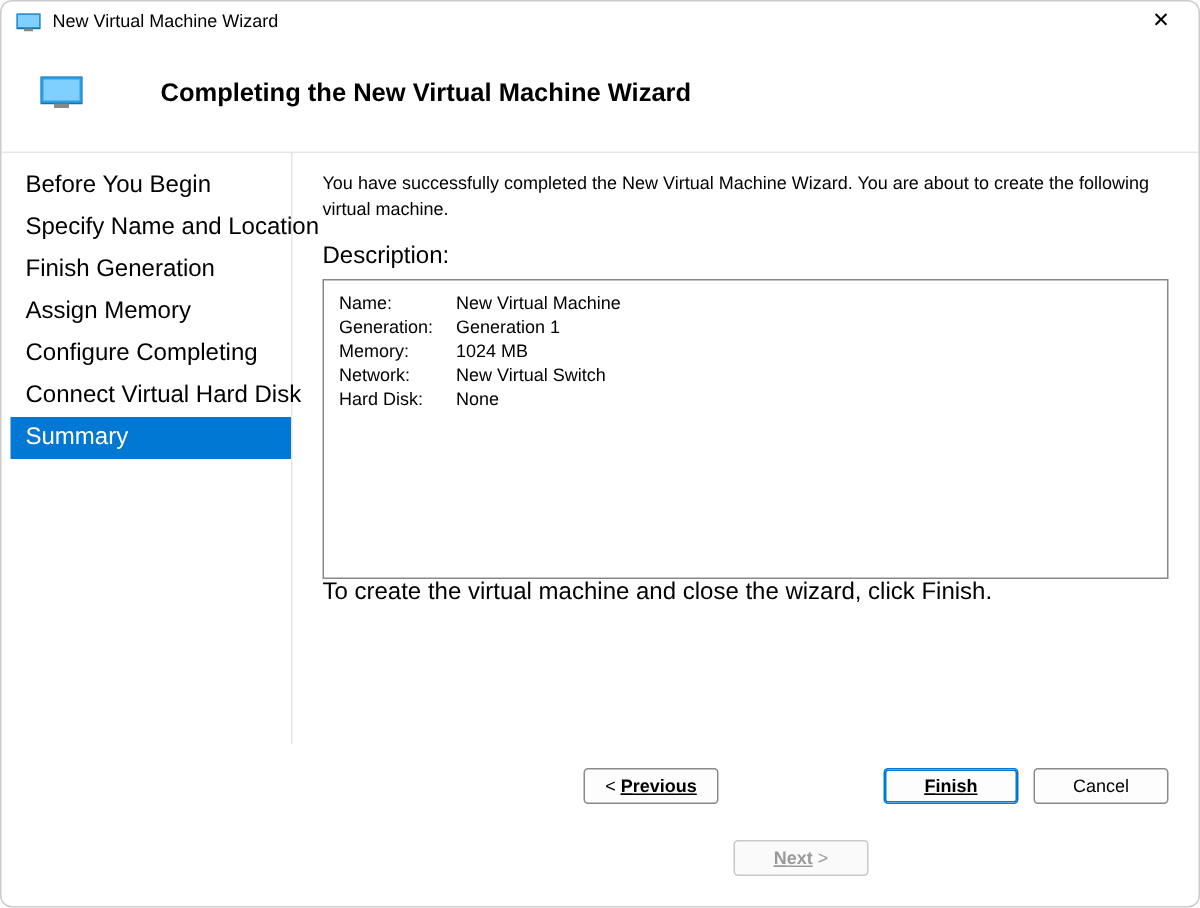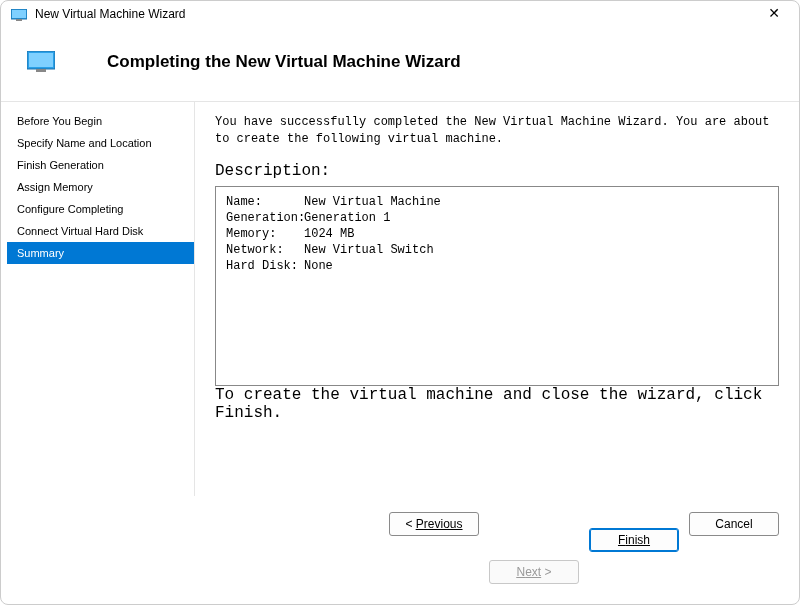--- a/index.html
+++ b/index.html
@@ -44,34 +44,33 @@
       min-height: 0;
     }
     .sidebar {
       width: 188px;
       border-right: 1px solid #e5e5e5;
       padding-top: 8px;
       margin-left: 6px;
     }
     .sidebar-item {
       padding: 5px 10px;
-      font-size: 11px;
+      font-size: 16px;
       cursor: default;
       white-space: nowrap;
     }
     .sidebar-item.selected {
       background: #0078d4;
       color: #fff;
     }
     .main {
       flex: 1;
       padding: 12px 20px 10px 20px;
       display: flex;
       flex-direction: column;
-      font-family: Liberation Mono, monospace;
     }
     .intro { font-size: 12px; line-height: 1.4; }
     .desc-label { margin-top: 14px; margin-bottom: 6px; font-size: 16px; }
     .desc-box {
       border: 1px solid #888;
       background: #fff;
       height: 200px;
       padding: 8px 10px;
       font-size: 12px;
     }
@@ -96,23 +95,22 @@
     }
     button.wbtn:disabled {
       color: #9a9a9a;
       border-color: #c8c8c8;
       background: #fafafa;
       margin-top: 48px;
     }
     button.wbtn.default {
       border: 1px solid #0078d4;
       box-shadow: inset 0 0 0 1px #0078d4;
-      margin-top: 16px;
     }
-    .u { text-decoration: underline; }
+    .u { text-decoration: underline; font-weight: bold; }
   </style>
 </head>
 <body>
 
 <div class="titlebar">
   <span class="app-icon">
     <svg width="16" height="12" viewBox="0 0 16 12">
       <rect x="0" y="0" width="16" height="10" fill="#2aa0e8" stroke="#1b6fa8"></rect>
       <rect x="1" y="1" width="14" height="8" fill="#7fd0ff"></rect>
       <rect x="5" y="10" width="6" height="2" fill="#888"></rect>

